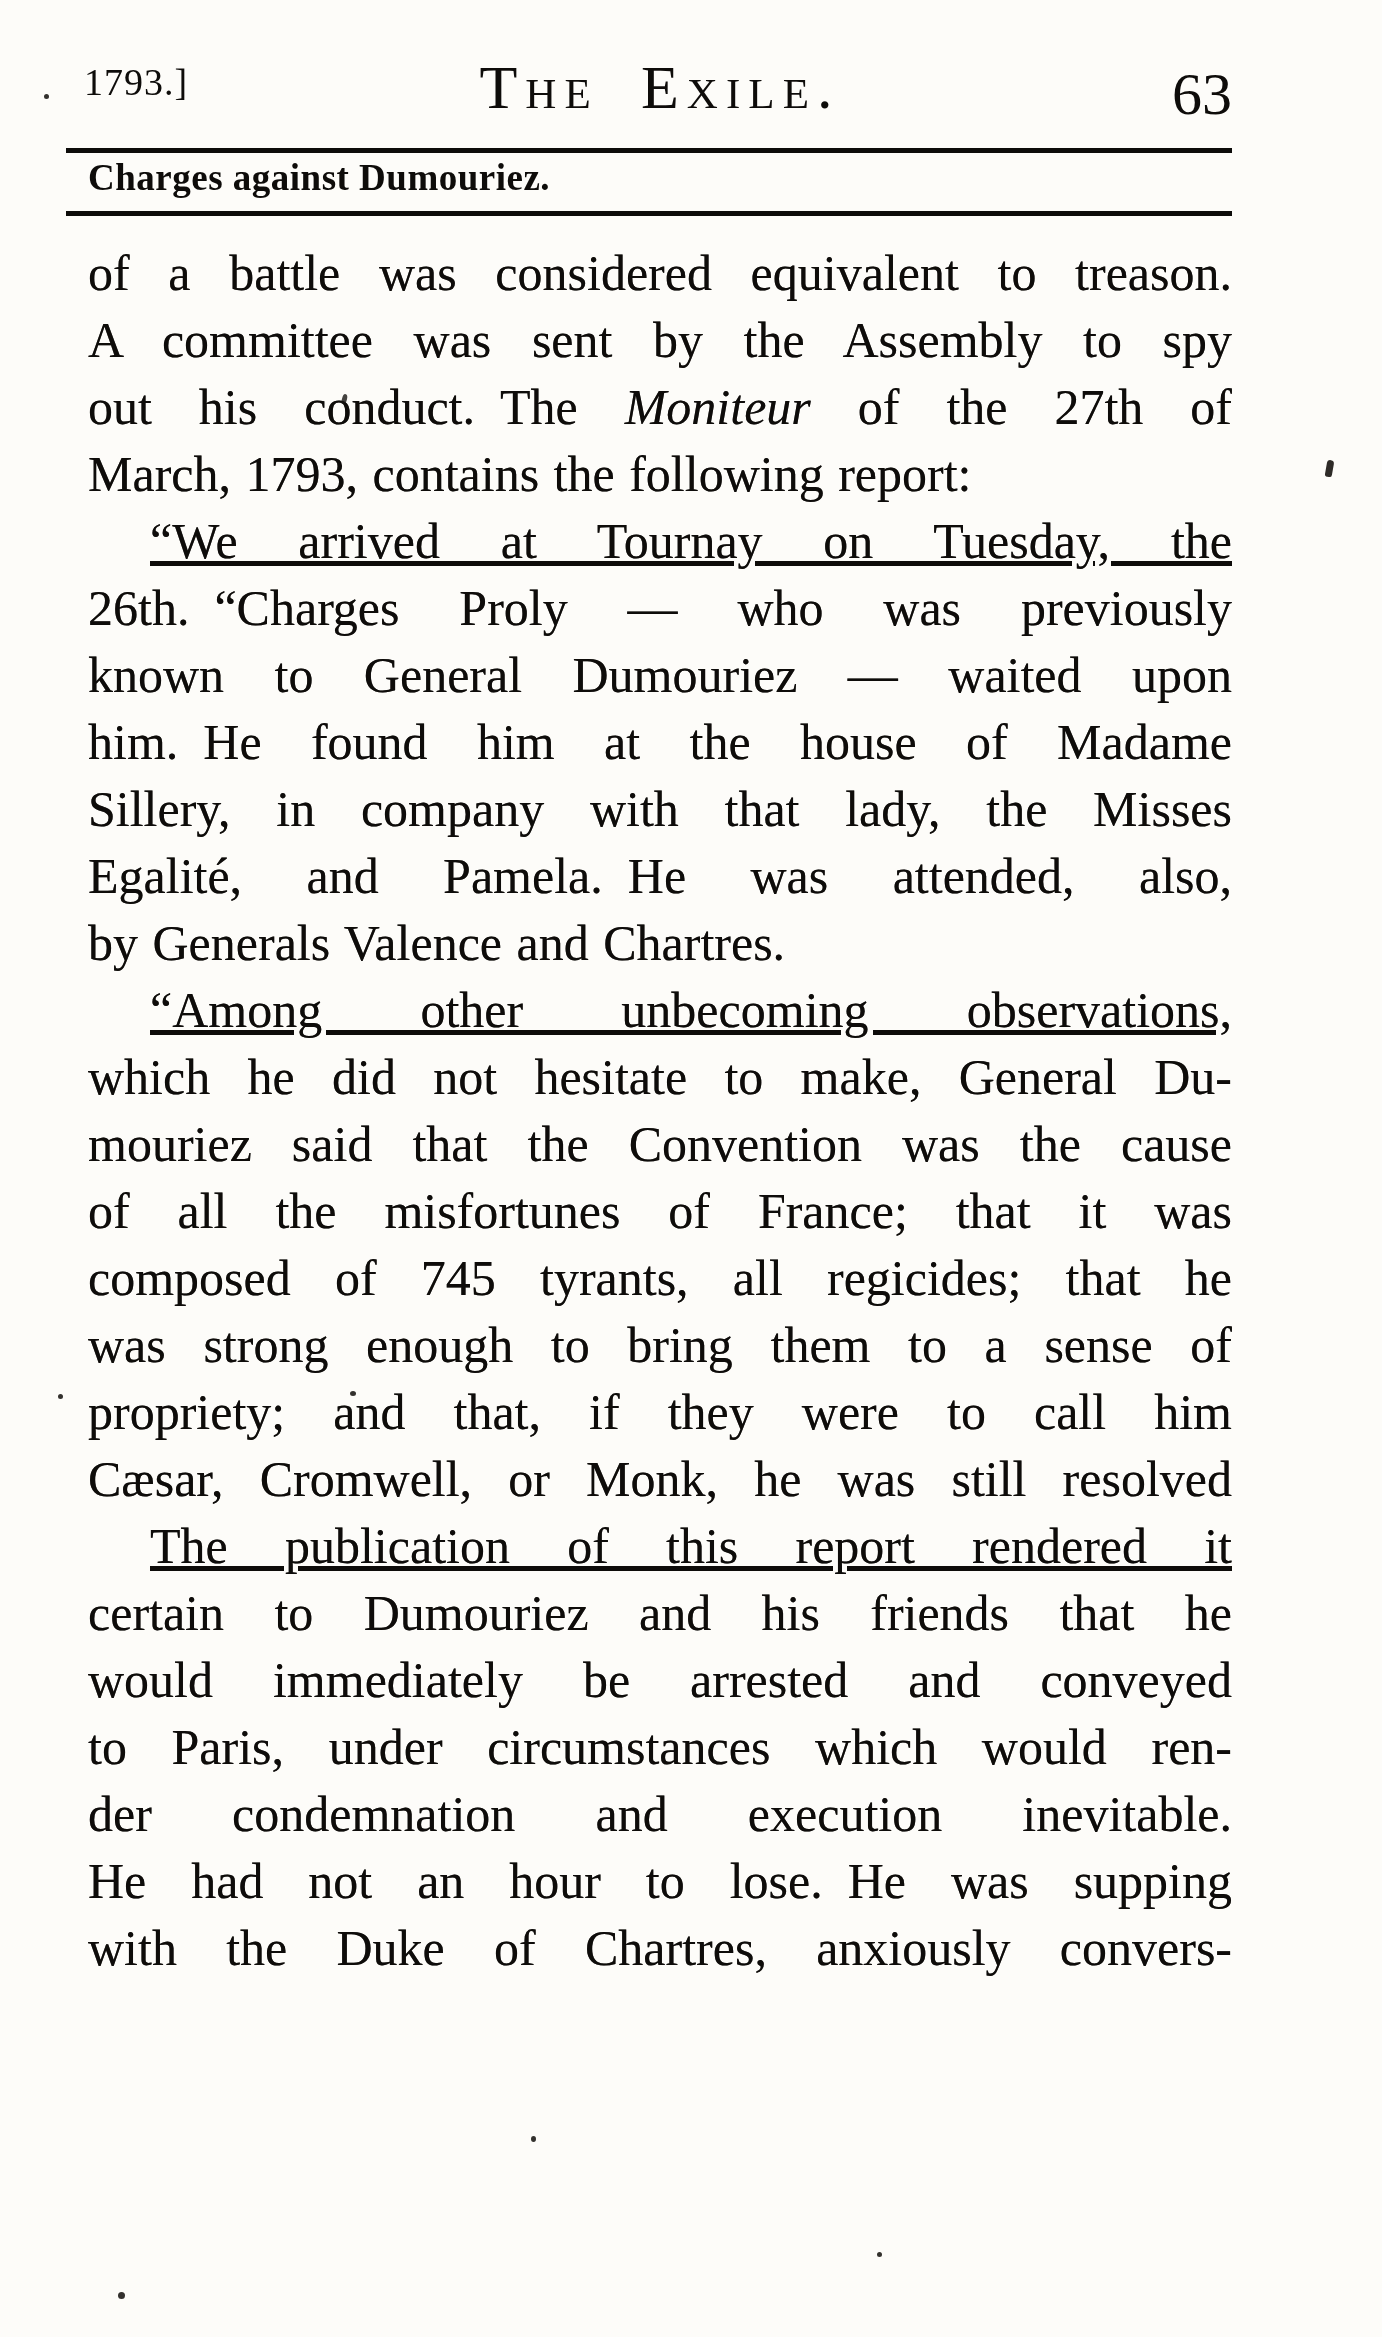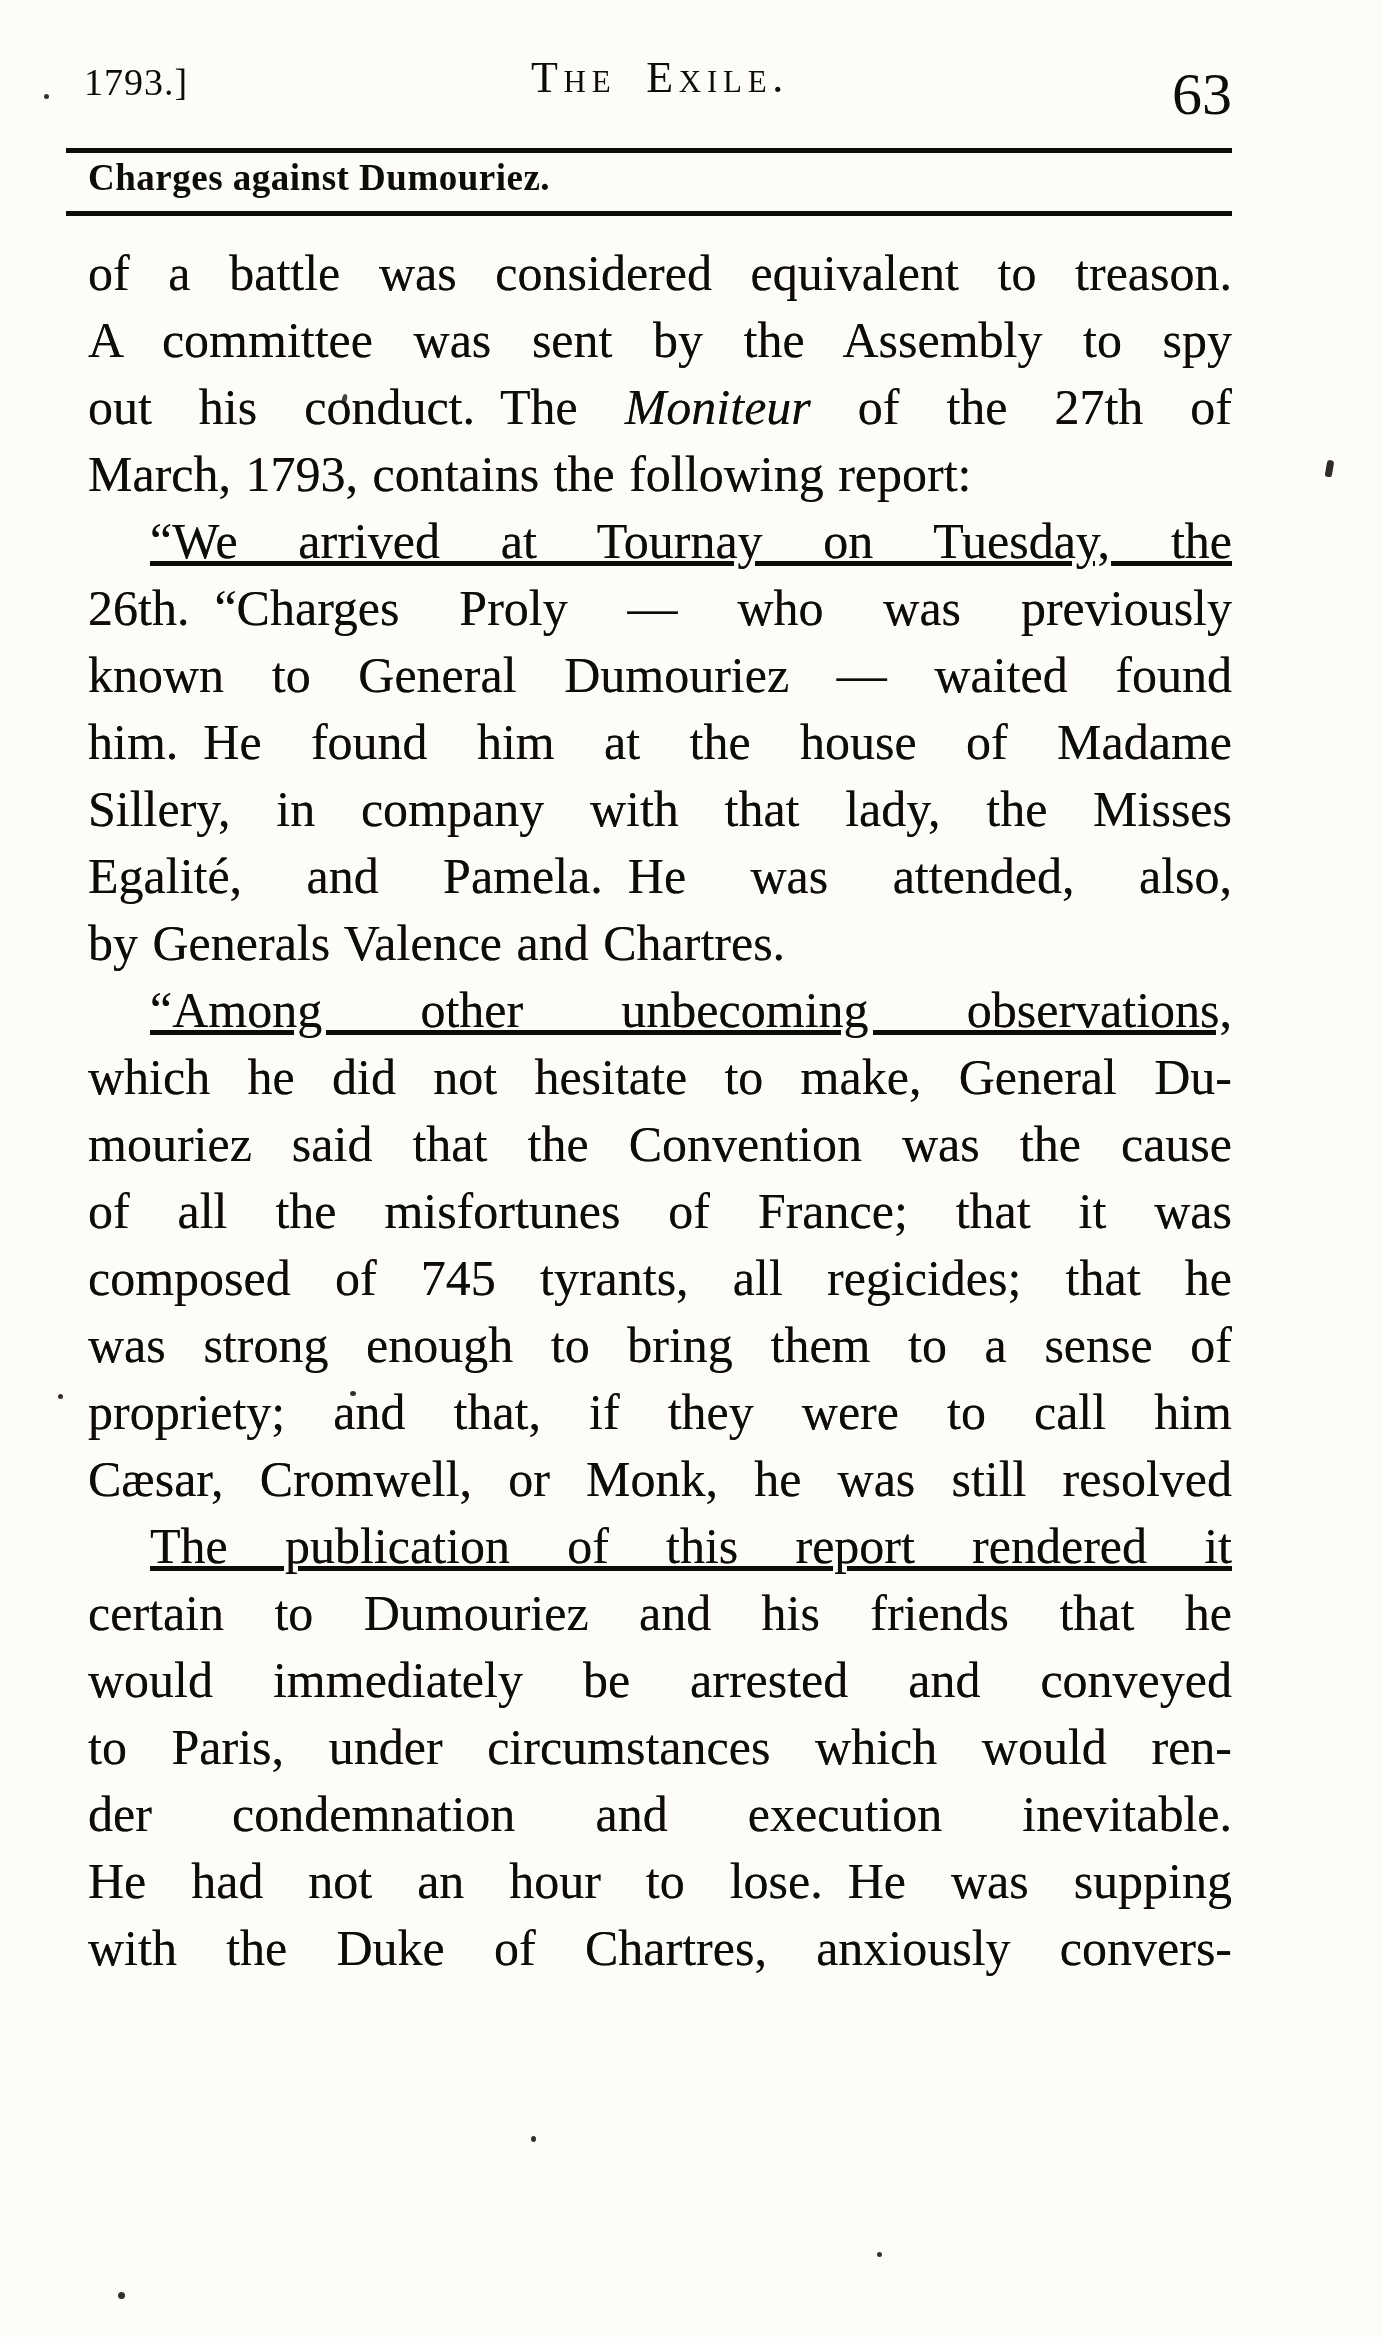--- a/index.html
+++ b/index.html
@@ -17,21 +17,21 @@
   }
   
   .h-left {
     position: absolute; left: 84px; top: 60px;
     font-size: 38px; letter-spacing: 1px;
   }
   .h-center {
     position: absolute; left: 88px; top: 52px; width: 1144px;
     text-align: center;
     font-variant: small-caps;
-    font-size: 44px; letter-spacing: 0.13em; word-spacing: 0.3em;
+    font-size: 62px; letter-spacing: 0.13em; word-spacing: 0.3em;
   }
   .h-right {
     position: absolute; left: 88px; top: 60px; width: 1144px;
     text-align: right;
     font-size: 60px;
   }
   .rule {
     position: absolute; left: 66px; width: 1166px; height: 5px;
     background: #0d0c0a;
   }
@@ -77,21 +77,21 @@
   <div class="running-head">Charges against Dumouriez.</div>
   <div class="rule bottom"></div>
 
   <div class="body-text">
       <div class="line"><span>of a battle was considered equivalent to treason.</span></div>
       <div class="line"><span>A committee was sent by the Assembly to spy</span></div>
       <div class="line"><span>out his conduct. The </span><span class="it">Moniteur</span><span> of the 27th of</span></div>
       <div class="line last"><span>March, 1793, contains the following report:</span></div>
       <div class="line indent"><span>“We arrived at Tournay on Tuesday, the</span></div>
       <div class="line"><span>26th. “Charges Proly — who was previously</span></div>
-      <div class="line"><span>known to General Dumouriez — waited found</span></div>
+      <div class="line"><span>known to General Dumouriez — waited upon</span></div>
       <div class="line"><span>him. He found him at the house of Madame</span></div>
       <div class="line"><span>Sillery, in company with that lady, the Misses</span></div>
       <div class="line"><span>Egalité, and Pamela. He was attended, also,</span></div>
       <div class="line last"><span>by Generals Valence and Chartres.</span></div>
       <div class="line indent"><span>“Among other unbecoming observations,</span></div>
       <div class="line"><span>which he did not hesitate to make, General Du-</span></div>
       <div class="line"><span>mouriez said that the Convention was the cause</span></div>
       <div class="line"><span>of all the misfortunes of France; that it was</span></div>
       <div class="line"><span>composed of 745 tyrants, all regicides; that he</span></div>
       <div class="line"><span>was strong enough to bring them to a sense of</span></div>

